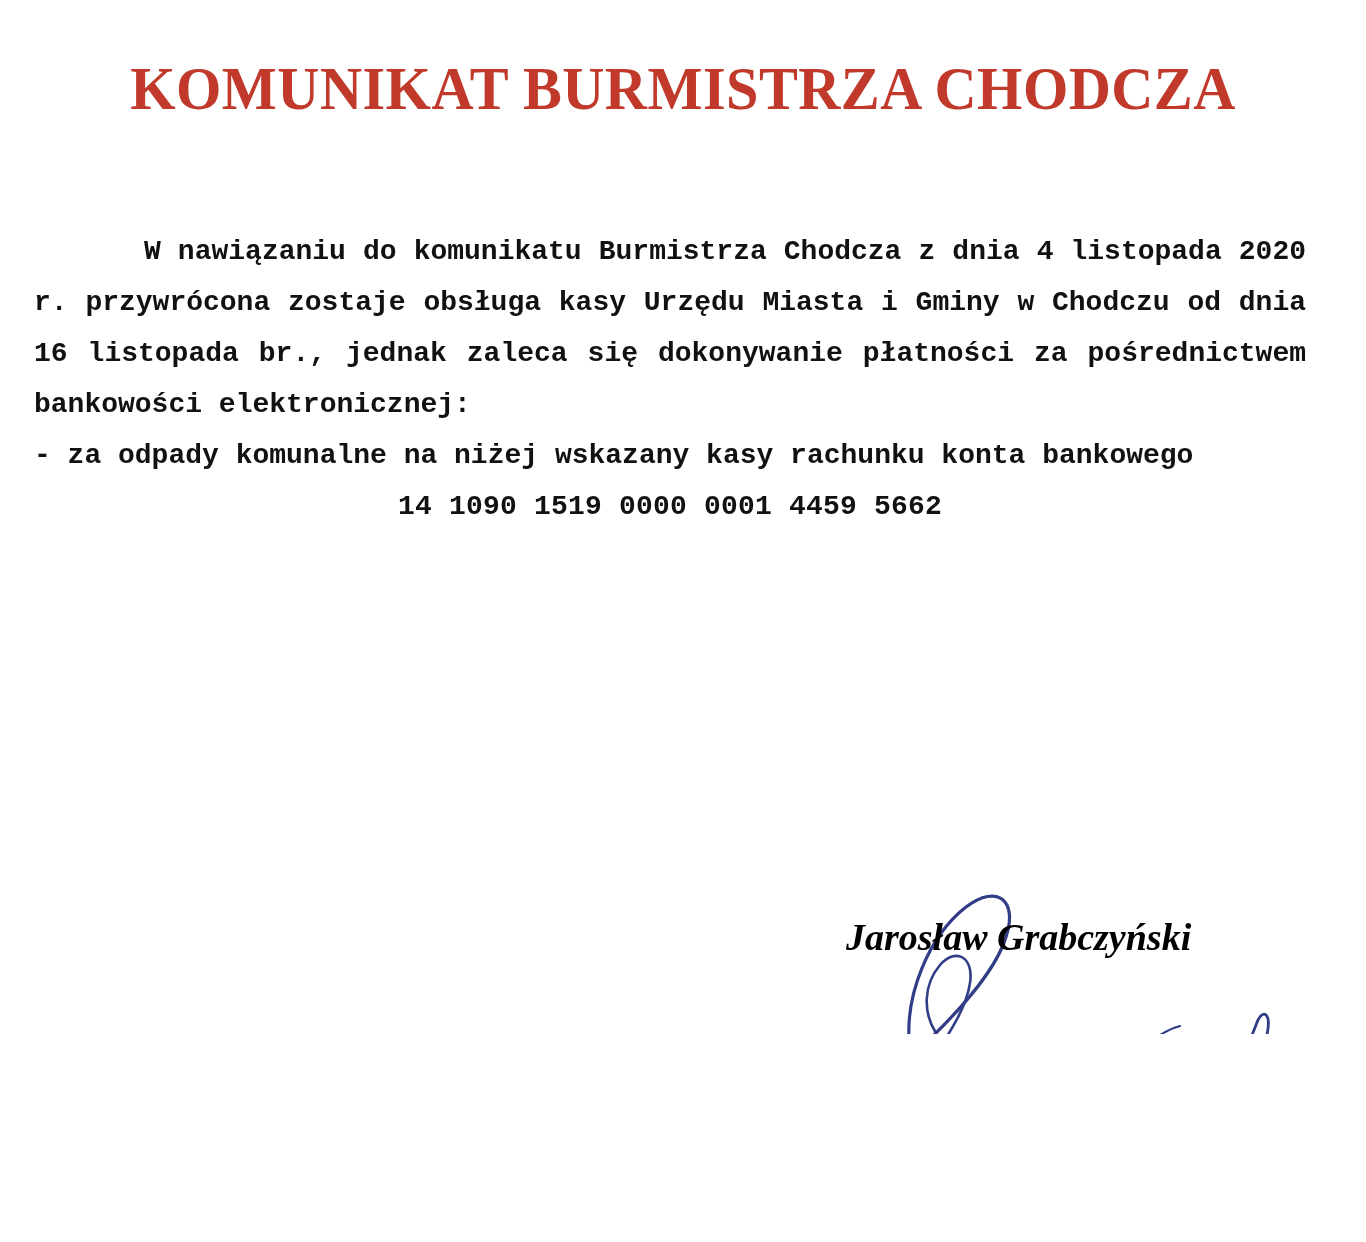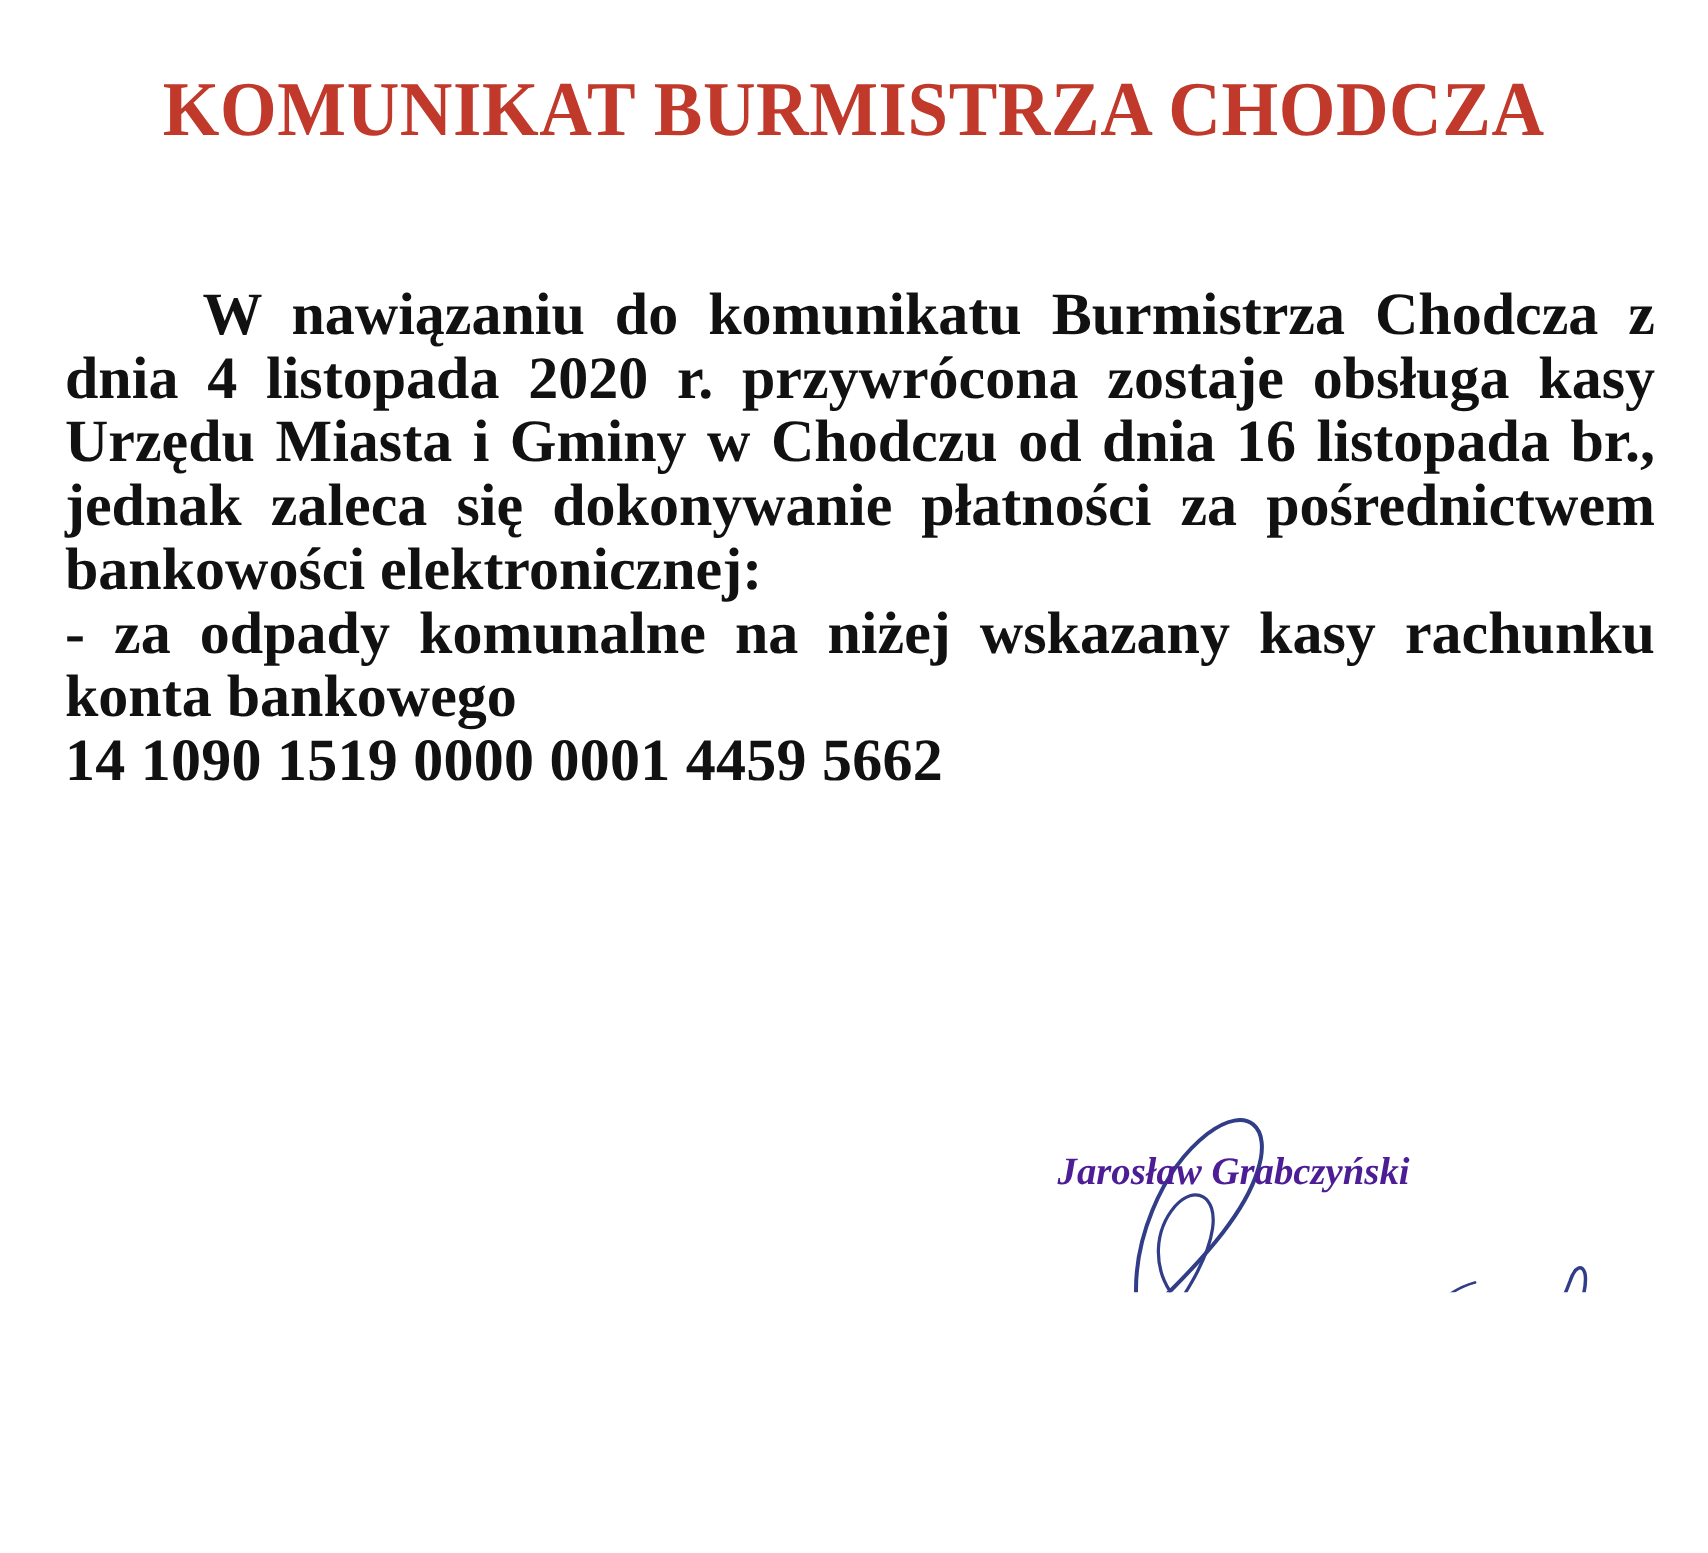--- a/index.html
+++ b/index.html
@@ -32,61 +32,61 @@
     line-height: 72px;
     letter-spacing: 0.5px;
     transform: scaleX(0.94);
     transform-origin: center top;
     white-space: nowrap;
   }
 
   
   .body-block {
     position: absolute;
-    left: 52px;
+    left: 34px;
     top: 226px;
     width: 1272px;
     color: #111111;
-    font-family: Liberation Serif, serif;
+    font-family: Liberation Mono, monospace;
     font-weight: bold;
-    font-size: 48px;
+    font-size: 28px;
     line-height: 51px;
   }
   .para {
     margin: 0;
     text-align: justify;
     text-justify: inter-word;
     hyphens: none;
   }
   .para.indent {
     text-indent: 110px;
   }
   .acct-line {
     margin: 0;
-    text-align: left;
+    text-align: center;
     text-indent: 0;
     letter-spacing: 0.2px;
   }
 
   
   .sig-block {
     position: absolute;
     left: 760px;
     top: 845px;
     width: 530px;
     height: 390px;
   }
   .sig-name, .sig-role {
     position: absolute;
     font-family: "Liberation Serif", "DejaVu Serif", serif;
     font-weight: bold;
     font-style: italic;
-    font-size: 31px;
+    font-size: 38px;
     line-height: 34px;
-    color: #4c1d95;
+    color: #000000;
     white-space: nowrap;
     z-index: 2;
   }
   .sig-name {
     left: 86px;
     top: 75px;
   }
   .sig-role {
     left: 108px;
     top: 162px;

